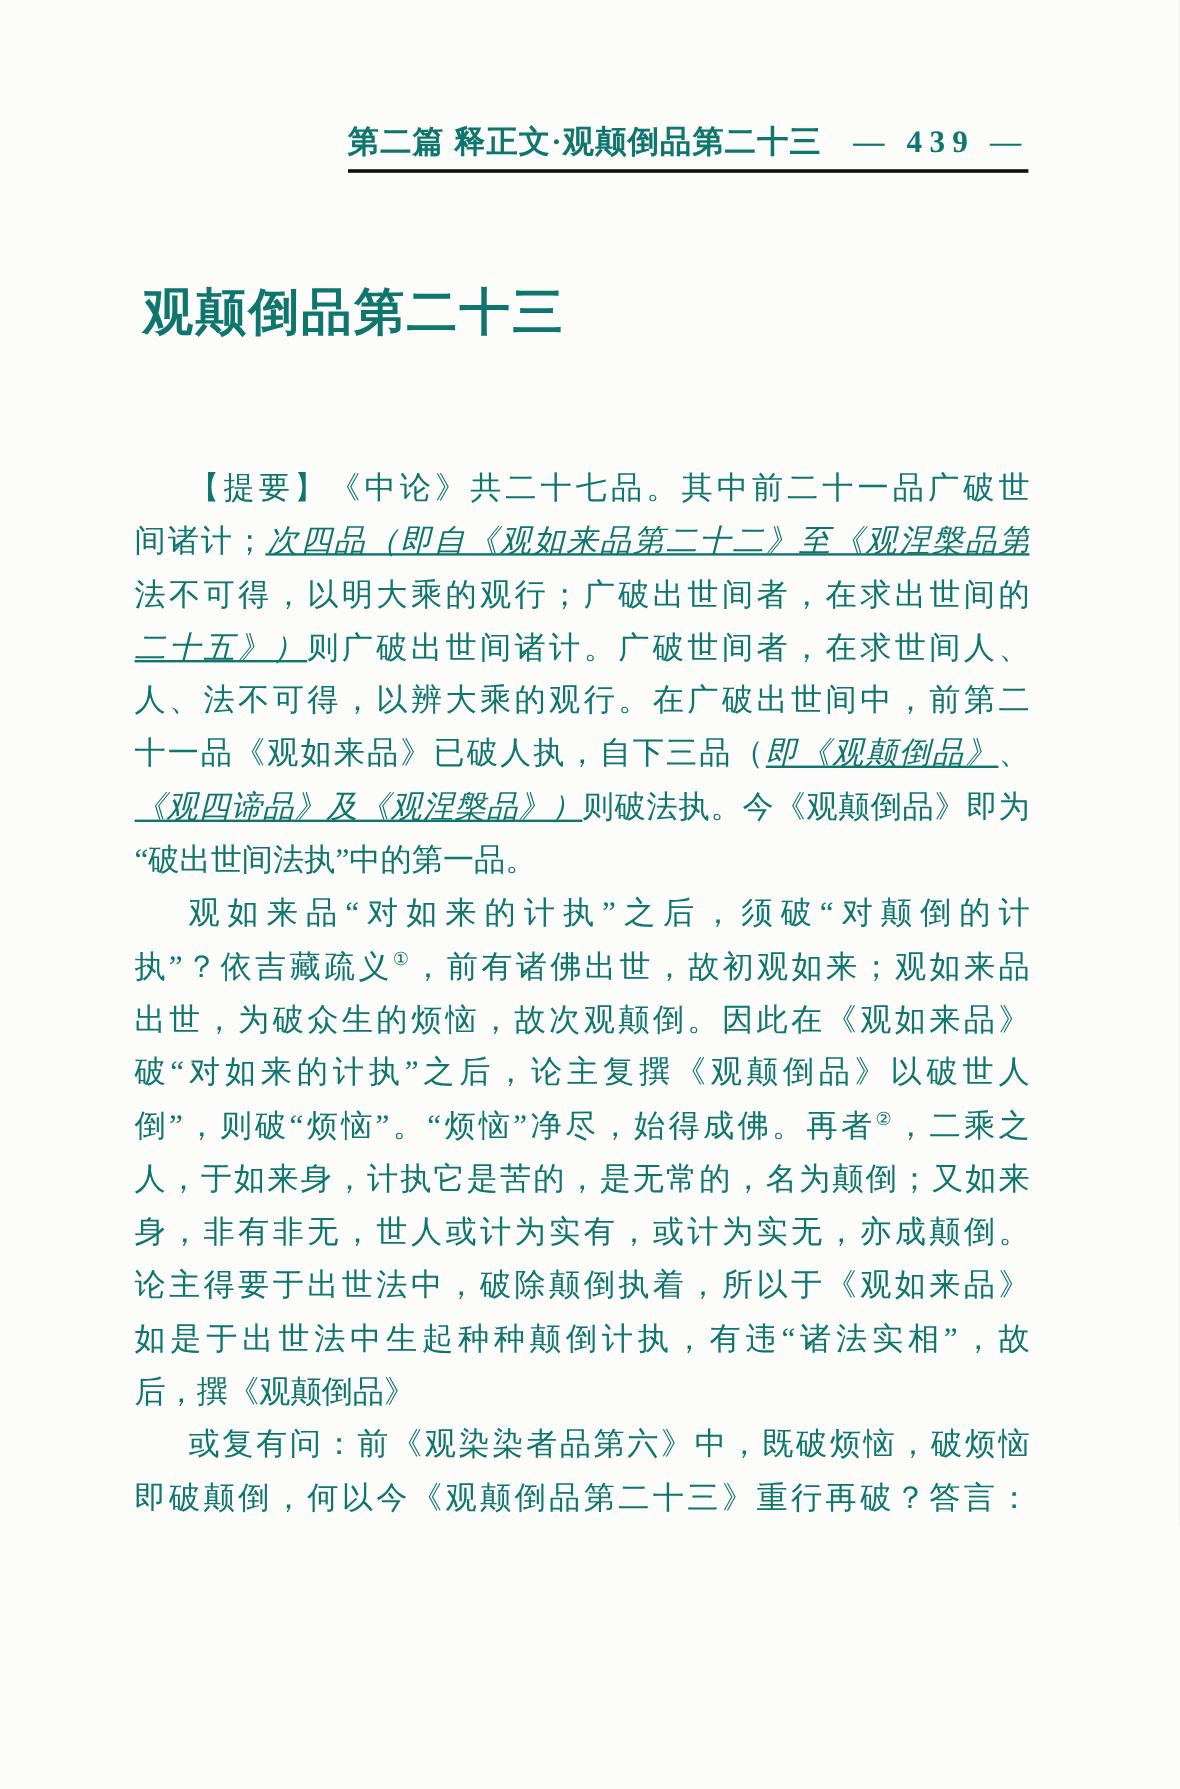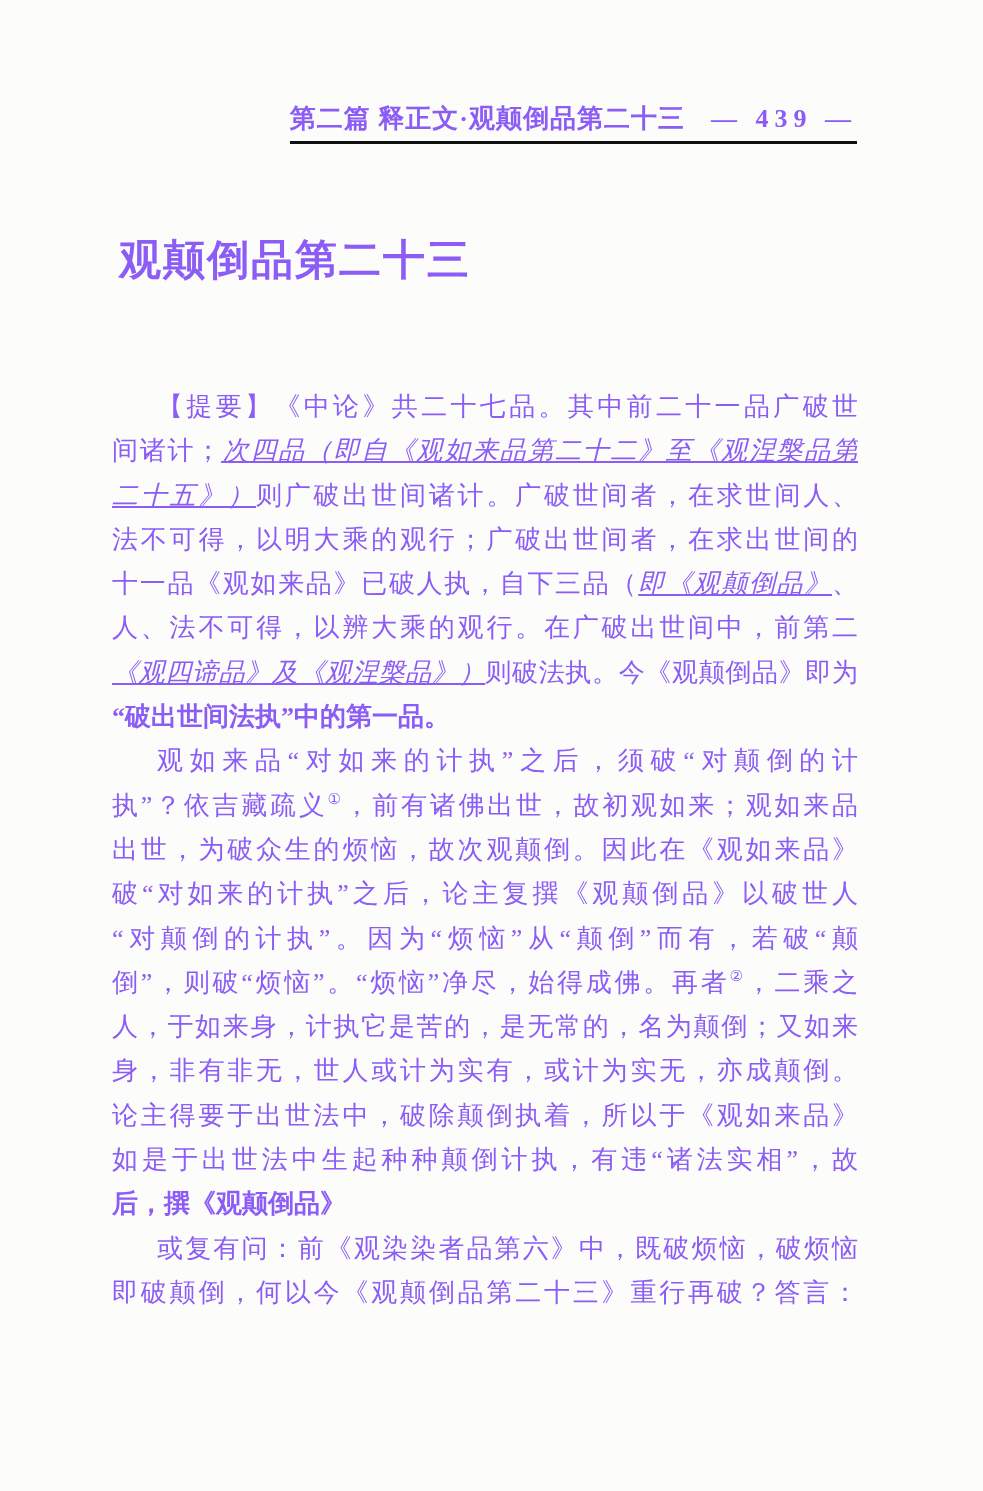--- a/index.html
+++ b/index.html
@@ -3,21 +3,21 @@
 <meta charset="utf-8">
 <style>
   * { margin: 0; padding: 0; box-sizing: border-box; }
   html, body { background: #e8e8e6; }
   .page {
     position: relative;
     width: 983px;
     height: 1491px;
     margin: 0 auto;
     background: #fcfcfa;
-    color: #8b5cf6;
+    color: #0f766e;
     font-family: "Liberation Serif", "DejaVu Serif", serif;
     overflow: hidden;
   }
   
   .running-header {
     position: absolute;
     top: 101px;
     right: 126px;
     text-align: right;
   }
@@ -57,21 +57,20 @@
     line-height: 44.3px;
     overflow: hidden;
     text-align: justify;
     text-align-last: justify;
     text-justify: inter-character;
     white-space: nowrap;
   }
   .bline.no-fill {
     text-align: center;
     text-align-last: left;
-    font-weight: bold;
   }
   .bline.indent { text-indent: 45px; }
   .seg-kai { font-style: italic; text-decoration: underline; }
   .seg-sup {
     font-size: 0.58em;
     vertical-align: super;
     line-height: 0;
     letter-spacing: 0;
   }
 </style>
@@ -84,31 +83,30 @@
     <span class="header-inner">
       <span>第二篇 释正文·观颠倒品第二十三</span><span class="header-page">— 439 —</span>
     </span>
   </div>
 
   <h1 class="chapter-title">观颠倒品第二十三</h1>
 
   <div class="body-text" id="body-text">
       <div class="bline indent"><span>【提要】《中论》共二十七品。其中前二十一品广破世</span></div>
       <div class="bline"><span>间诸计；</span><span class="seg-kai">次四品（即自《观如来品第二十二》至《观涅槃品第</span></div>
+      <div class="bline"><span>法不可得，以明大乘的观行；广破出世间者，在求出世间的</span></div>
       <div class="bline"><span class="seg-kai">二十五》）</span><span>则广破出世间诸计。广破世间者，在求世间人、</span></div>
-      <div class="bline"><span>法不可得，以明大乘的观行；广破出世间者，在求出世间的</span></div>
+      <div class="bline"><span>人、法不可得，以辨大乘的观行。在广破出世间中，前第二</span></div>
       <div class="bline"><span>十一品《观如来品》已破人执，自下三品（</span><span class="seg-kai">即《观颠倒品》</span><span>、</span></div>
-      <div class="bline"><span>人、法不可得，以辨大乘的观行。在广破出世间中，前第二</span></div>
       <div class="bline"><span class="seg-kai">《观四谛品》及《观涅槃品》）</span><span>则破法执。今《观颠倒品》即为</span></div>
       <div class="bline no-fill"><span>“破出世间法执”中的第一品。</span></div>
       <div class="bline indent"><span>观如来品“对如来的计执”之后，须破“对颠倒的计</span></div>
       <div class="bline"><span>执”？依吉藏疏义</span><span class="seg-sup">①</span><span>，前有诸佛出世，故初观如来；观如来品</span></div>
       <div class="bline"><span>出世，为破众生的烦恼，故次观颠倒。因此在《观如来品》</span></div>
       <div class="bline"><span>破“对如来的计执”之后，论主复撰《观颠倒品》以破世人</span></div>
-      <div class="bline"><span>“对颠倒的计执”。因为“烦恼”从“颠倒”而有，若破“颠</span></div>
       <div class="bline"><span>倒”，则破“烦恼”。“烦恼”净尽，始得成佛。再者</span><span class="seg-sup">②</span><span>，二乘之</span></div>
       <div class="bline"><span>人，于如来身，计执它是苦的，是无常的，名为颠倒；又如来</span></div>
       <div class="bline"><span>身，非有非无，世人或计为实有，或计为实无，亦成颠倒。</span></div>
       <div class="bline"><span>论主得要于出世法中，破除颠倒执着，所以于《观如来品》</span></div>
       <div class="bline"><span>如是于出世法中生起种种颠倒计执，有违“诸法实相”，故</span></div>
       <div class="bline no-fill"><span>后，撰《观颠倒品》</span></div>
       <div class="bline indent"><span>或复有问：前《观染染者品第六》中，既破烦恼，破烦恼</span></div>
       <div class="bline"><span>即破颠倒，何以今《观颠倒品第二十三》重行再破？答言：</span></div>
     </div>
 

